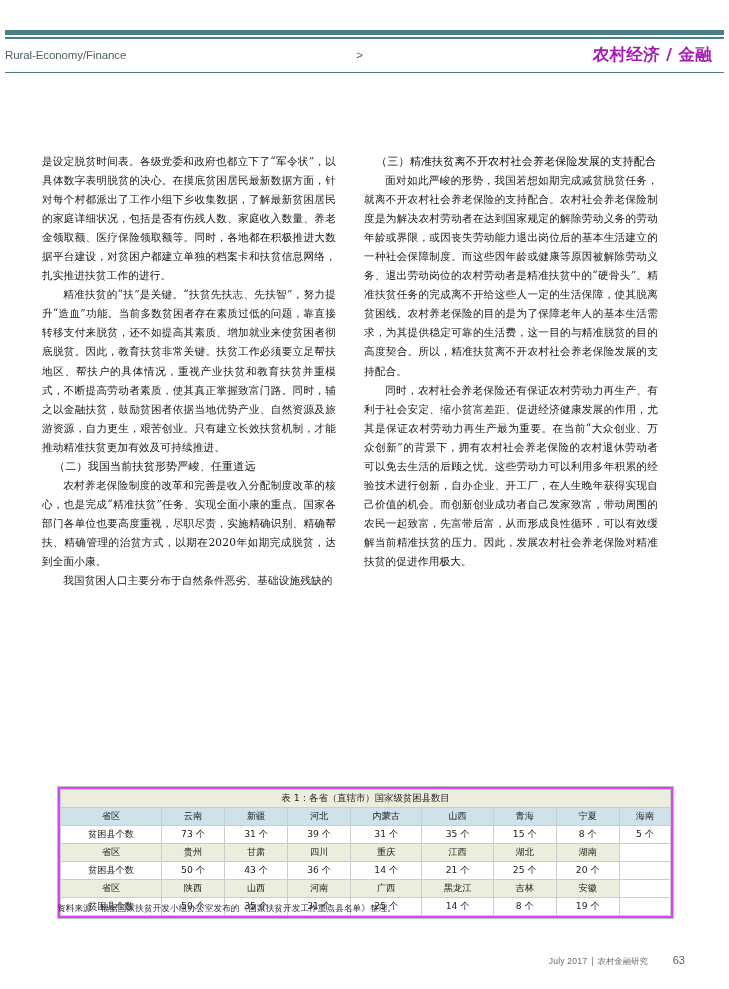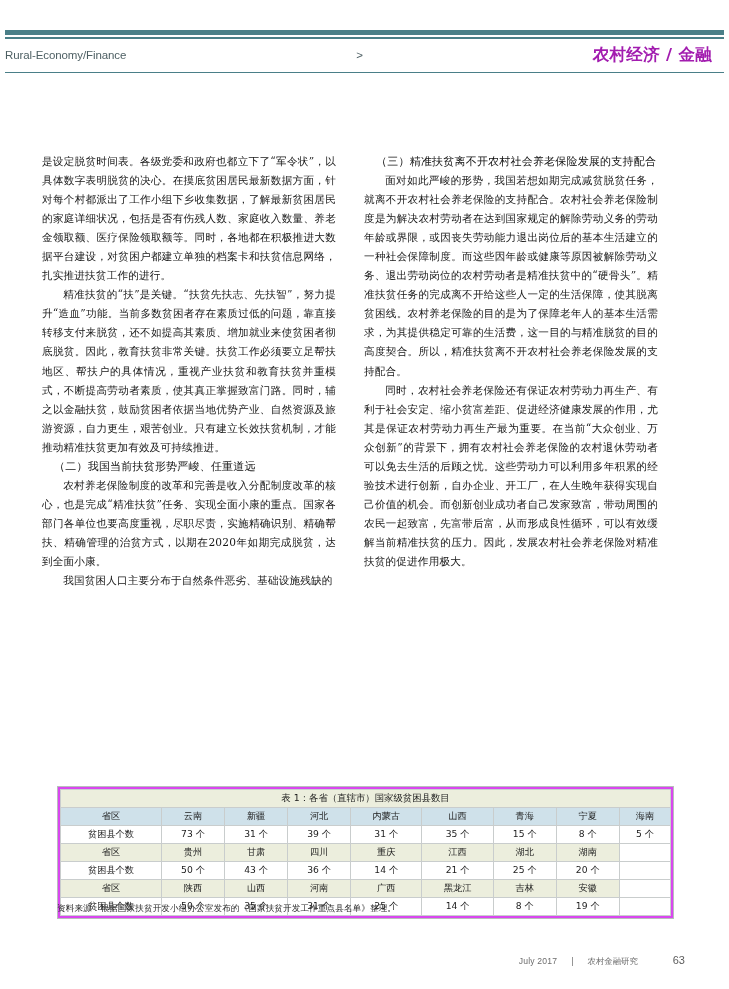--- a/index.html
+++ b/index.html
@@ -152,21 +152,21 @@
     letter-spacing: 0.1px;
   }
 
   
   .footer {
     position: absolute;
     right: 44px;
     bottom: 22px;
     display: flex;
     align-items: baseline;
-    gap: 14px;
+    gap: 4px;
     color: #6d6d6d;
   }
   .footer-issue {
     font-family: "Liberation Sans", sans-serif;
     font-size: 8.6px;
     letter-spacing: 0.2px;
   }
   .footer-divider {
     font-family: "Liberation Sans", sans-serif;
     font-size: 8.6px;

